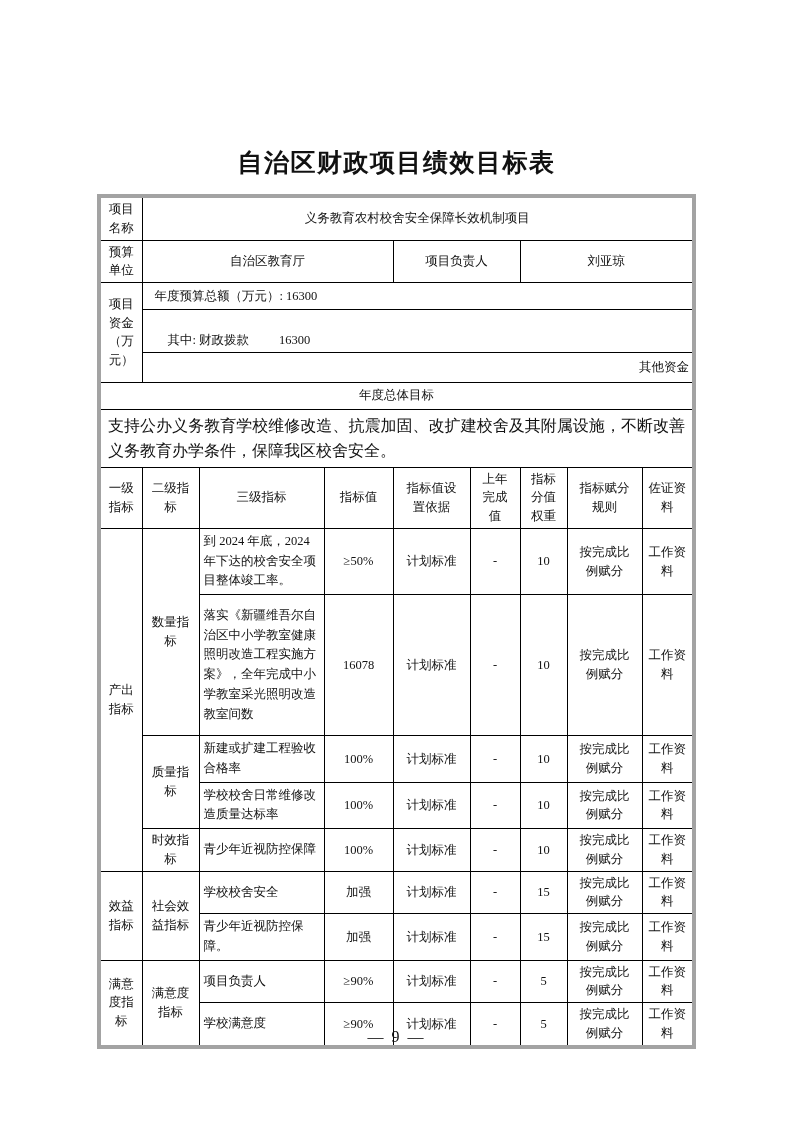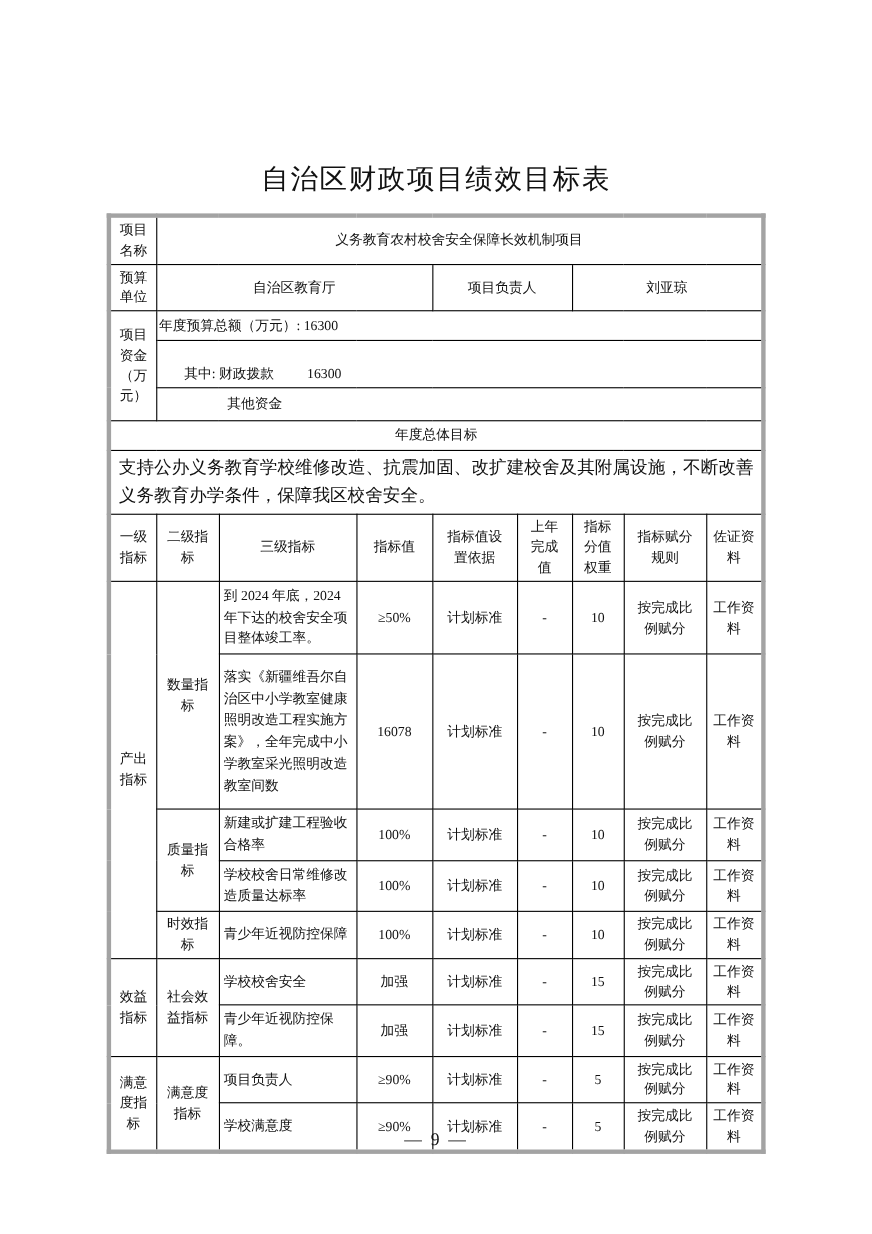--- a/index.html
+++ b/index.html
@@ -3,41 +3,41 @@
 <meta charset="utf-8">
 <style>
   html,body{margin:0;padding:0;}
   body{
     width:793px;height:1122px;position:relative;background:#ffffff;
     font-family:"Liberation Serif","DejaVu Serif",serif;color:#111;
     overflow:hidden;
   }
   .doc-title{
     position:absolute;top:146px;left:0;width:793px;
-    text-align:center;font-size:25px;font-weight:normal;letter-spacing:1.5px;
+    text-align:center;font-size:25px;font-weight:bold;letter-spacing:1.5px;
   }
   .table-wrap{position:absolute;top:194px;left:97px;width:597px;}
   table{
     border-collapse:collapse;table-layout:fixed;width:595px;
     border:4px solid #a3a3a3;
   }
   td,th{
     border:1px solid #000;font-weight:normal;font-size:12.5px;
     text-align:center;vertical-align:middle;white-space:pre-line;
     padding:2px 3px;line-height:1.5;overflow:hidden;
   }
   td.lft{text-align:left;}
   td.l3{text-align:left;padding:3px 4px;line-height:1.58;}
   td.goal-text{
     text-align:justify;text-align-last:left;padding:3px 7px;
     font-size:16px;line-height:1.6;
   }
-  td.pl-total{padding-left:2px;}
+  td.pl-total{padding-left:12px;}
   td.pl-sub{padding-left:25px;}
-  td.pl-other{padding-left:64px;}
+  td.pl-other{padding-left:64px;text-align:right;}
   .val-gap{margin-left:30px;}
   .page-footer{
     position:absolute;top:1028px;left:0;width:793px;
     text-align:center;font-size:16px;letter-spacing:2px;
   }
 </style>
 </head>
 <body>
 
 <div class="doc-title">自治区财政项目绩效目标表</div>

